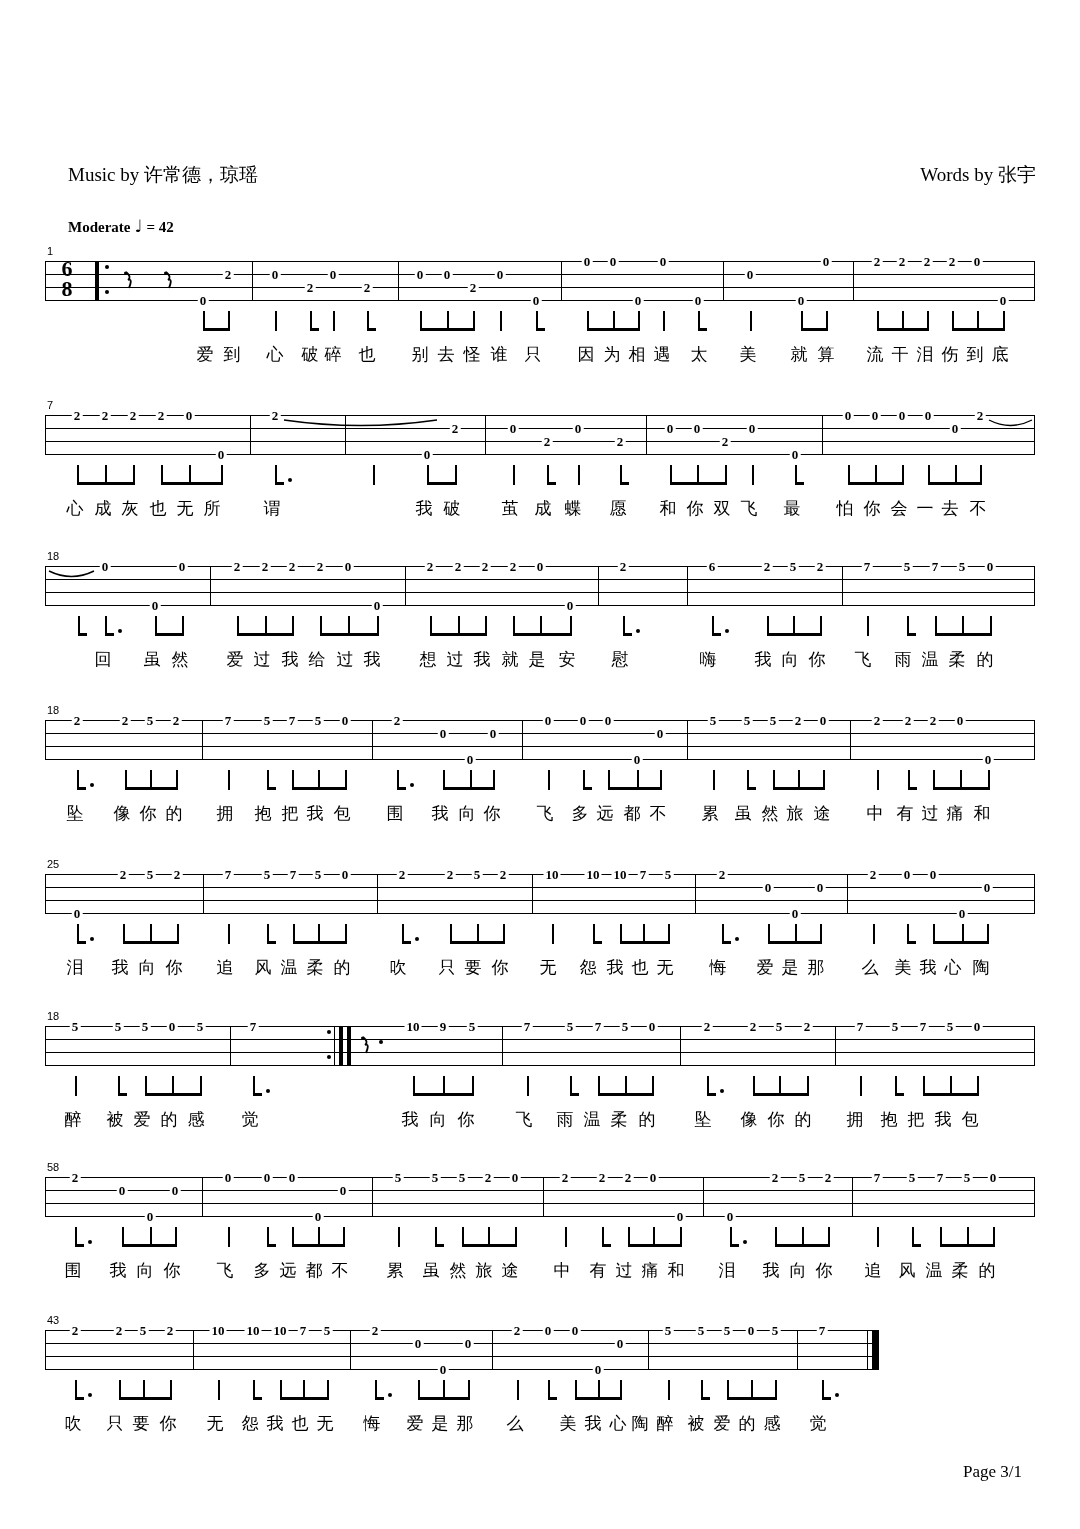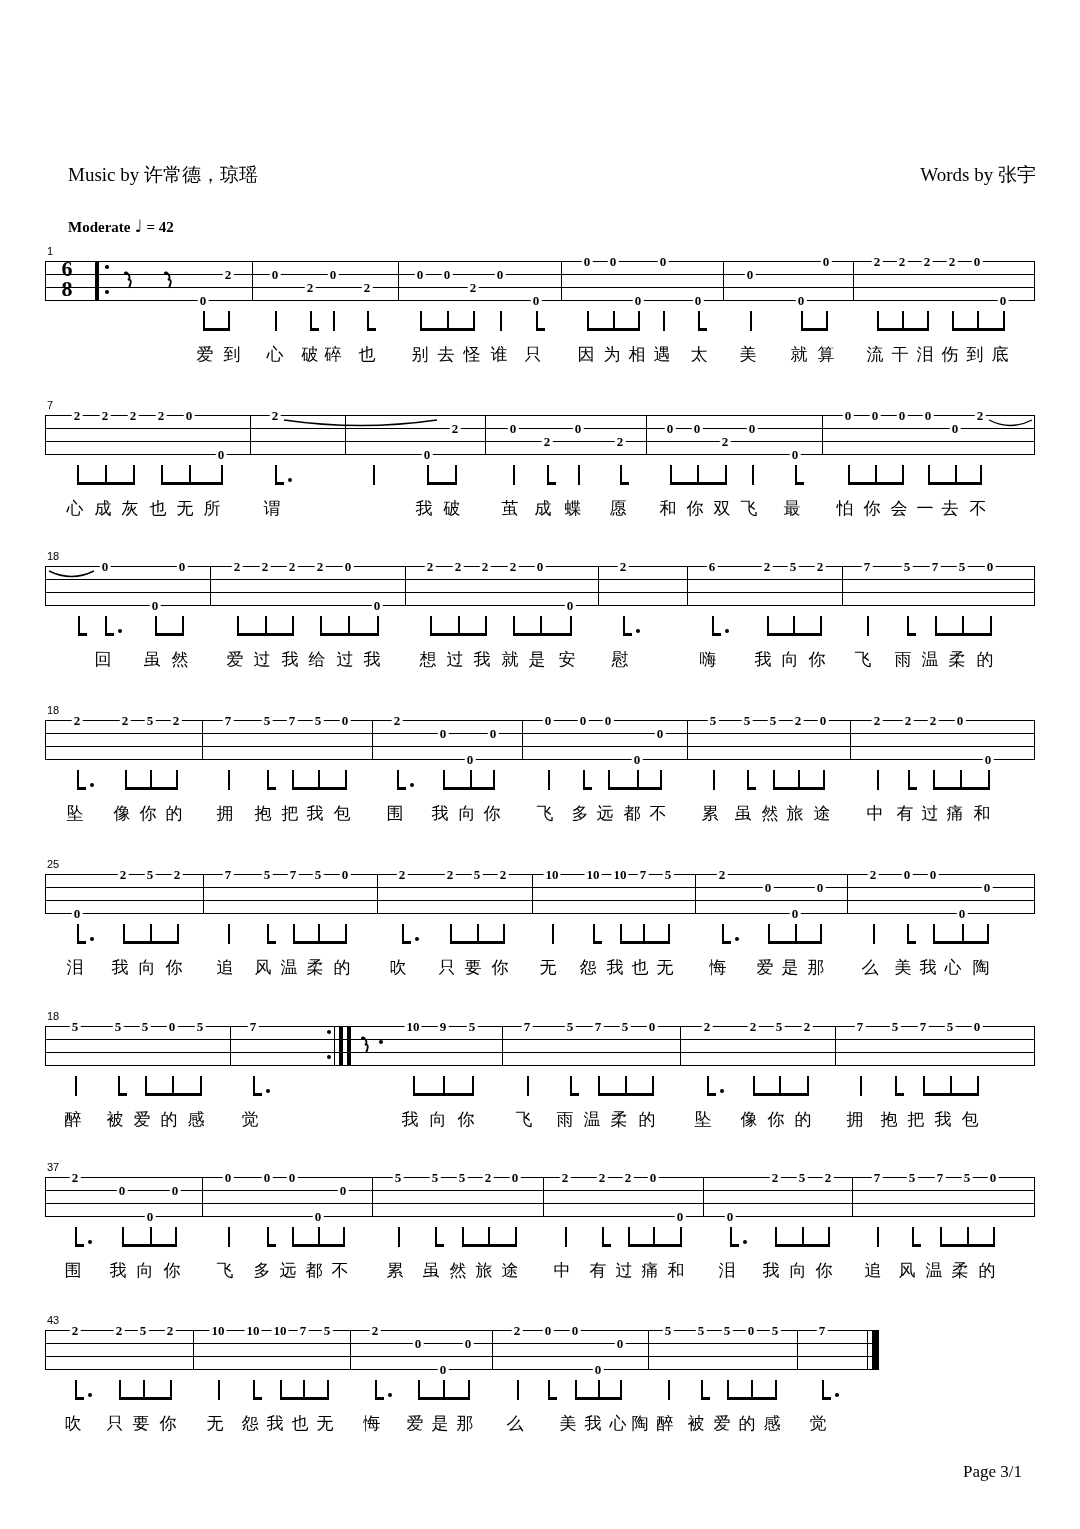--- a/index.html
+++ b/index.html
@@ -668,21 +668,21 @@
       <div class="lyric" style="left: 647px; top: 1111px;">的</div>
       <div class="lyric" style="left: 703px; top: 1111px;">坠</div>
       <div class="lyric" style="left: 749px; top: 1111px;">像</div>
       <div class="lyric" style="left: 776px; top: 1111px;">你</div>
       <div class="lyric" style="left: 803px; top: 1111px;">的</div>
       <div class="lyric" style="left: 855px; top: 1111px;">拥</div>
       <div class="lyric" style="left: 889px; top: 1111px;">抱</div>
       <div class="lyric" style="left: 916px; top: 1111px;">把</div>
       <div class="lyric" style="left: 943px; top: 1111px;">我</div>
       <div class="lyric" style="left: 970px; top: 1111px;">包</div>
-      <div class="mnum" style="left: 47px; top: 1161px;">37</div>
+      <div class="mnum" style="left: 47px; top: 1161px;">58</div>
       <div class="hline" style="left: 45px; top: 1177px; width: 990px;"></div>
       <div class="hline" style="left: 45px; top: 1190px; width: 990px;"></div>
       <div class="hline" style="left: 45px; top: 1203px; width: 990px;"></div>
       <div class="hline" style="left: 45px; top: 1216px; width: 990px;"></div>
       <div class="vline" style="left: 45px; top: 1177px; height: 40px;"></div>
       <div class="vline" style="left: 1034px; top: 1177px; height: 40px;"></div>
       <div class="vline" style="left: 202px; top: 1177px; height: 40px;"></div>
       <div class="vline" style="left: 372px; top: 1177px; height: 40px;"></div>
       <div class="vline" style="left: 543px; top: 1177px; height: 40px;"></div>
       <div class="vline" style="left: 703px; top: 1177px; height: 40px;"></div>

